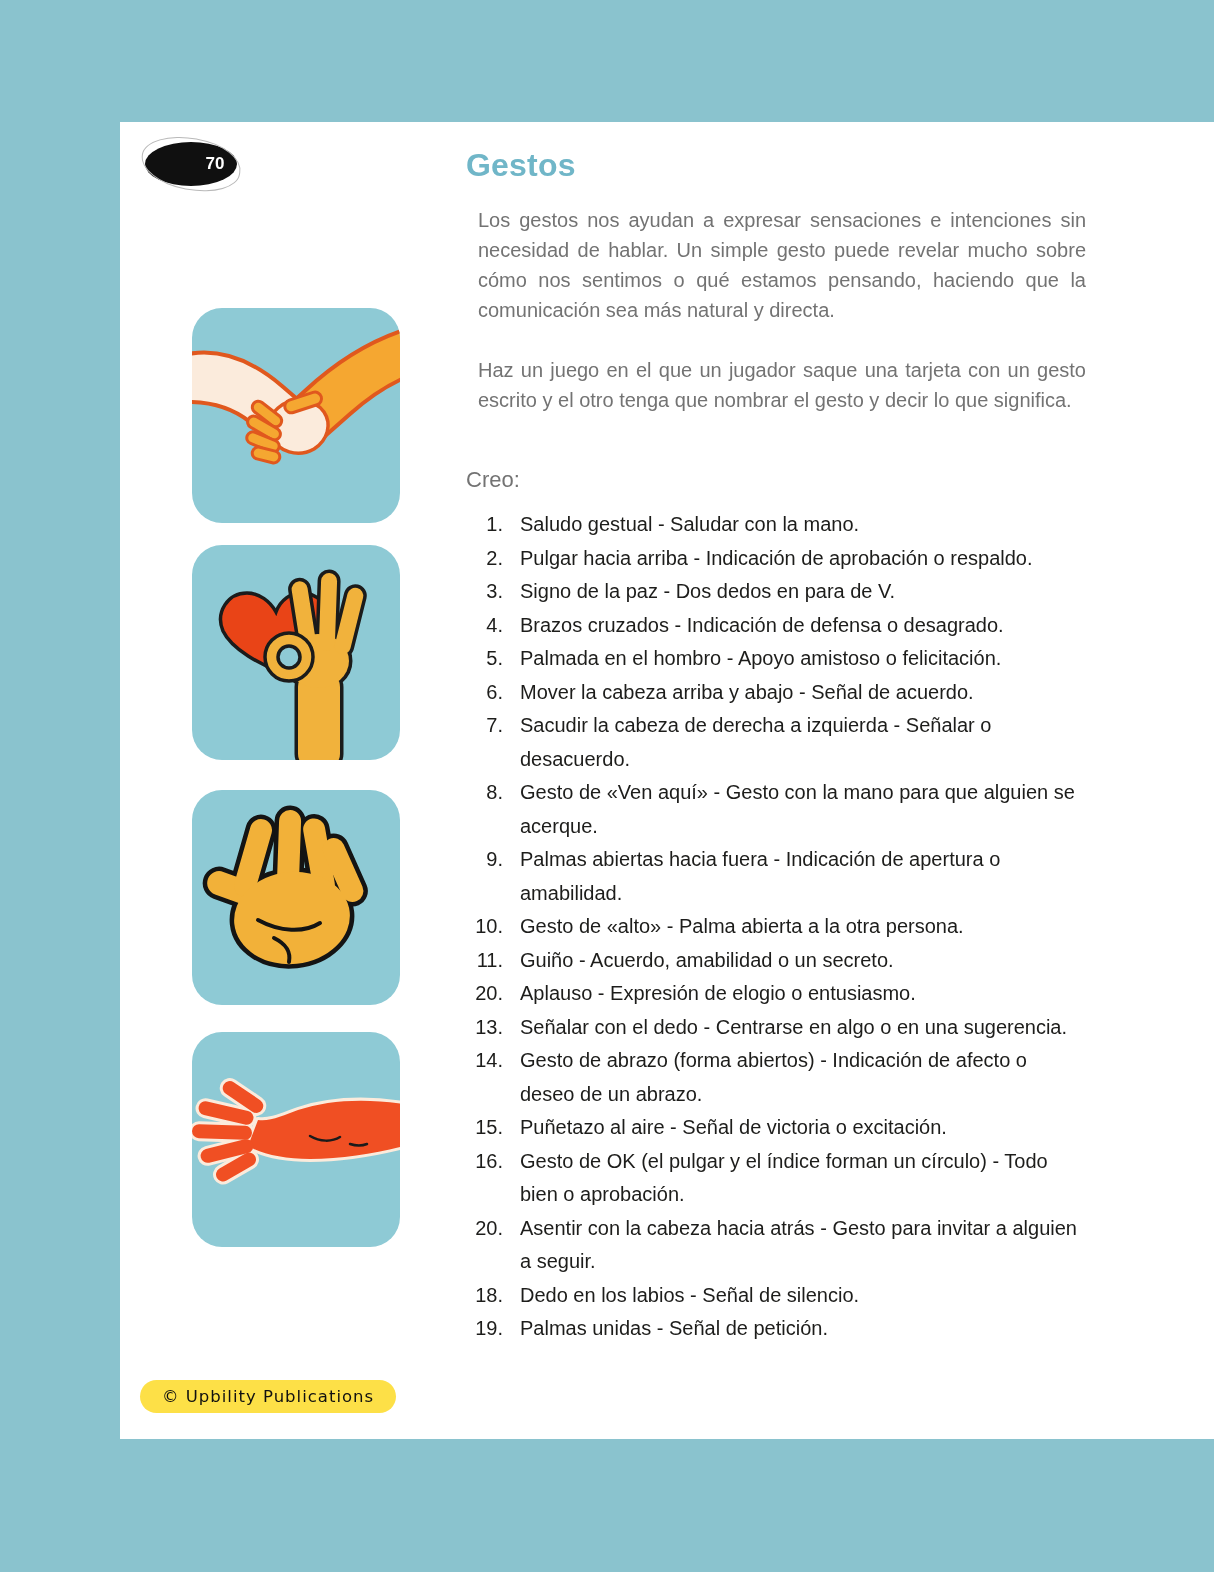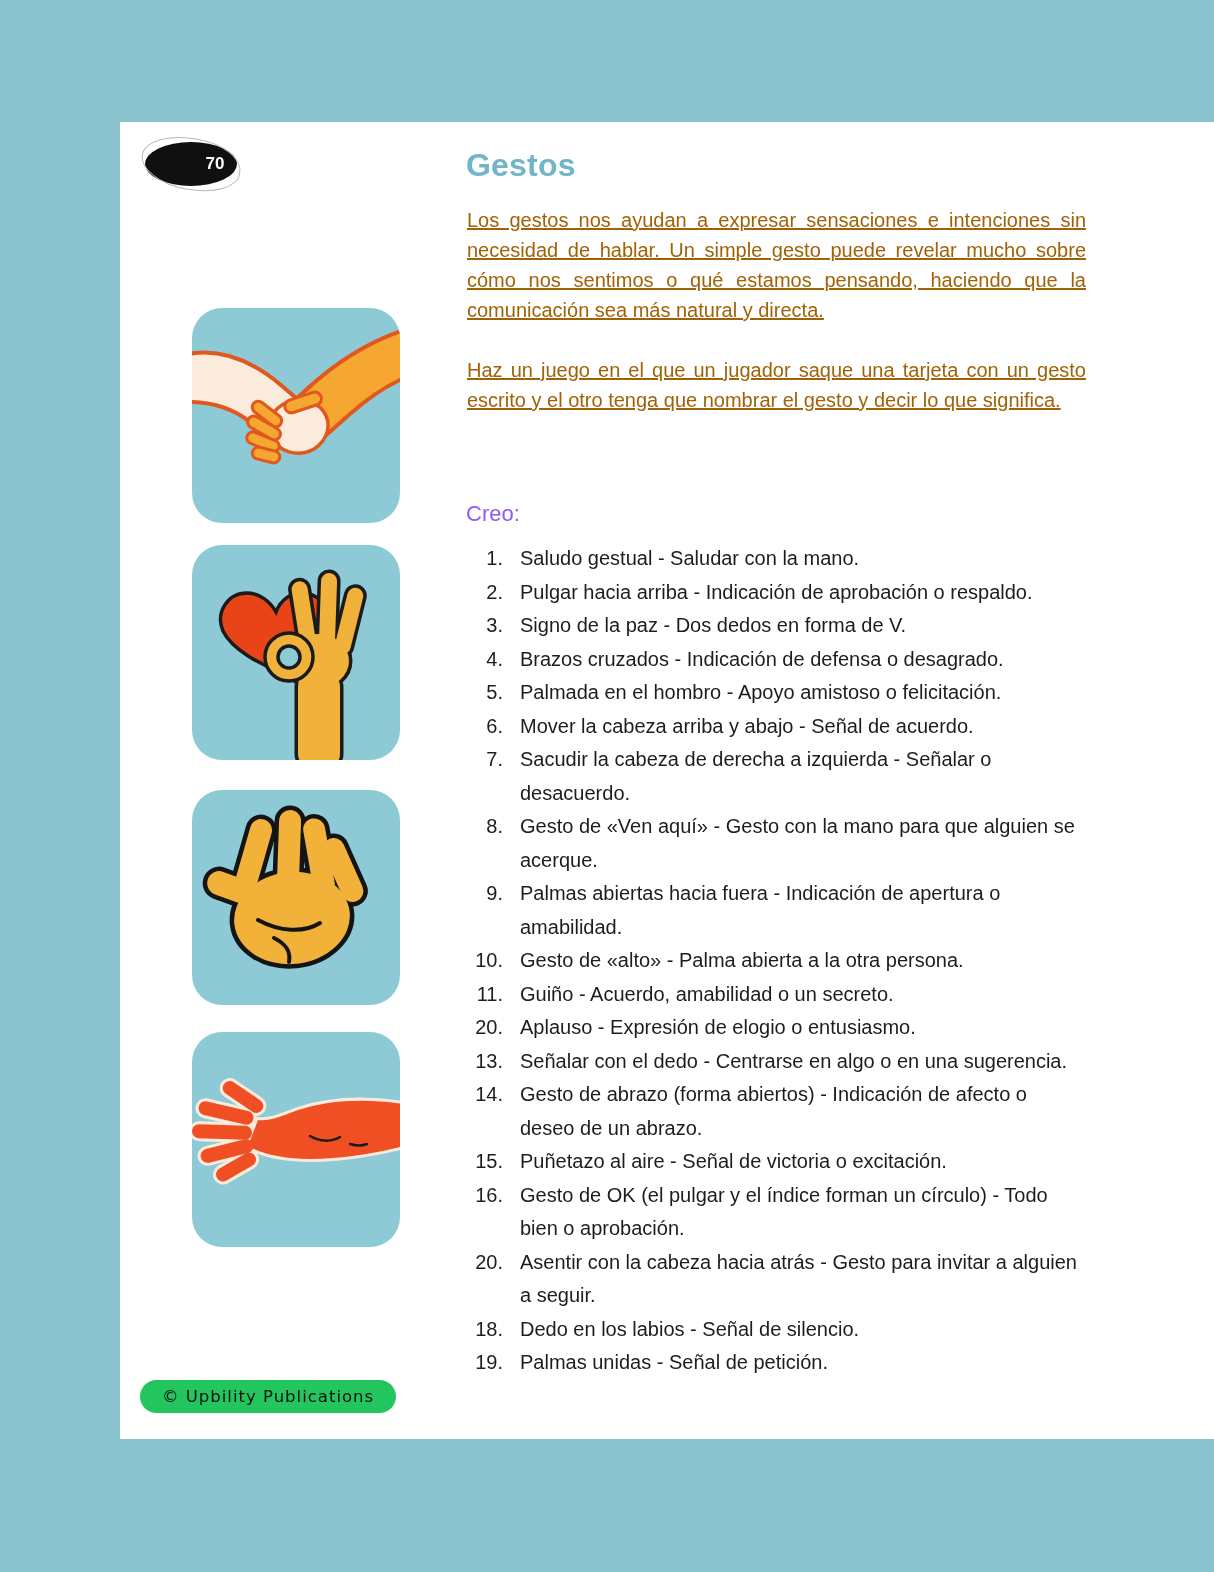--- a/index.html
+++ b/index.html
@@ -31,36 +31,35 @@
   }
   .card svg{display:block;width:100%;height:100%;}
   .card1{top:186px}.card2{top:423px}.card3{top:668px}.card4{top:910px}
   
   .content{position:absolute;left:346px;top:28px;width:620px;color:#1D1D1B;}
   .title{
     margin:0;font-size:32px;line-height:30px;font-weight:bold;color:#70B6C8;
     letter-spacing:.2px;
   }
   .para{
-    margin:25px 0 0 1px;font-size:20px;line-height:30px;text-align:justify;
-    color:#a16207;
-    text-decoration:underline;
+    margin:25px 0 0 12px;font-size:20px;line-height:30px;text-align:justify;
+    color:#737373;
   }
   .para.second{margin-top:30px;}
   .creo{
-    margin-top:84px;font-size:22px;line-height:30px;color:#8b5cf6;
+    margin-top:50px;font-size:22px;line-height:30px;color:#737373;
   }
   .glist{margin-top:13px;}
   .li{display:flex;font-size:20px;line-height:33.5px;color:#1D1D1B;}
   .num{flex:0 0 37px;text-align:right;padding-right:5px;white-space:nowrap;}
   .txt{flex:1;margin-left:12px;}
   
   .footer-pill{
     position:absolute;left:20px;top:1258px;
-    background:#22c55e;border-radius:22px;padding:7px 22px;
+    background:#fde047;border-radius:22px;padding:7px 22px;
     font-size:16.5px;color:#101010;letter-spacing:1px;
     font-family:"DejaVu Sans",sans-serif;
   }
 </style>
 </head>
 <body>
 
 <div class="stage">
   <div class="page">
 
@@ -153,21 +152,21 @@
     <span class="txt">Saludo gestual - Saludar con la mano.</span>
   </div>
 
   <div class="li">
     <span class="num">2.</span>
     <span class="txt">Pulgar hacia arriba - Indicación de aprobación o respaldo.</span>
   </div>
 
   <div class="li">
     <span class="num">3.</span>
-    <span class="txt">Signo de la paz - Dos dedos en forma de V.</span>
+    <span class="txt">Signo de la paz - Dos dedos en para de V.</span>
   </div>
 
   <div class="li">
     <span class="num">4.</span>
     <span class="txt">Brazos cruzados - Indicación de defensa o desagrado.</span>
   </div>
 
   <div class="li">
     <span class="num">5.</span>
     <span class="txt">Palmada en el hombro - Apoyo amistoso o felicitación.</span>

